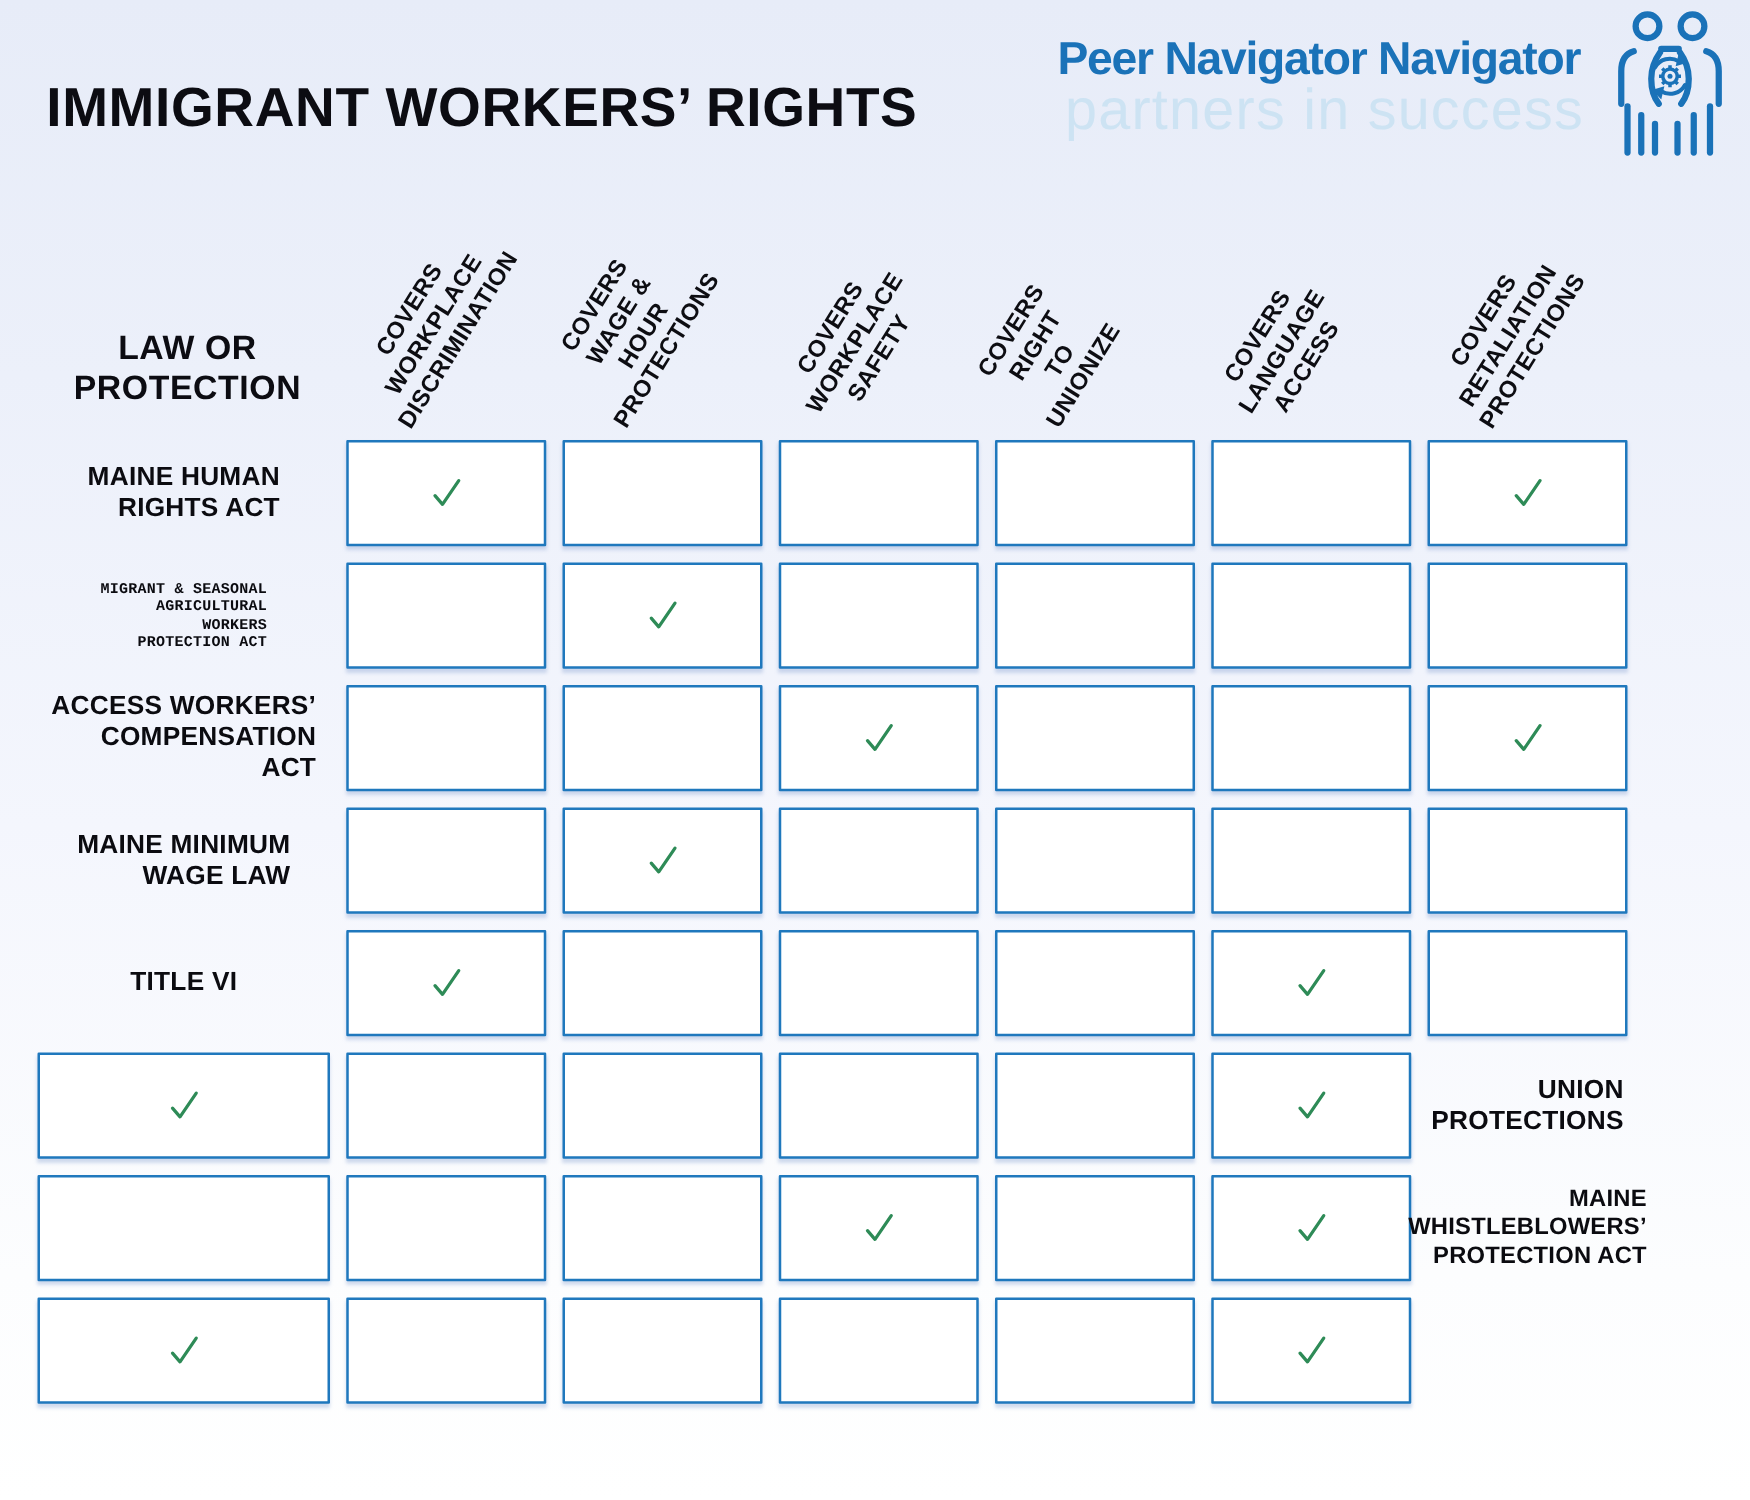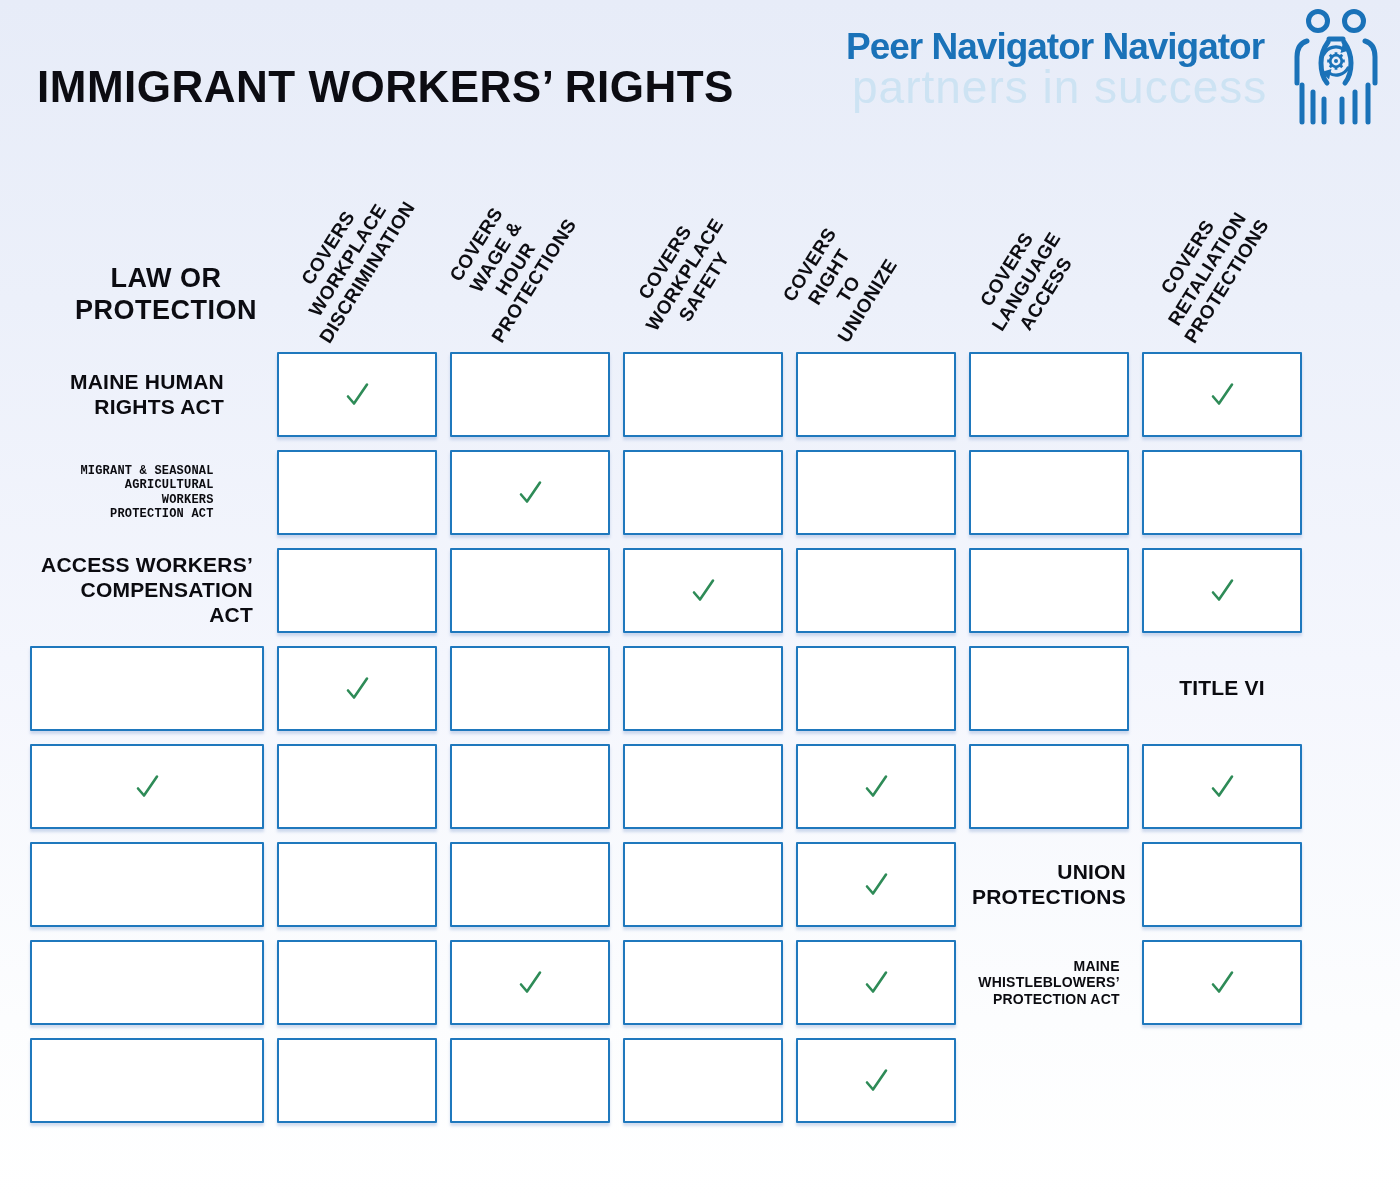--- a/index.html
+++ b/index.html
@@ -13,21 +13,21 @@
 
   
   .logo{position:absolute;inset:0;pointer-events:none;}
   .logo-main{position:absolute;left:846px;top:26px;font-size:37px;font-weight:800;
     letter-spacing:-1px;color:#1a72b8;white-space:nowrap;}
   .logo-tag{position:absolute;left:852px;top:60px;font-size:46px;font-weight:400;
     letter-spacing:1px;color:#cde3f3;white-space:nowrap;}
   .logo-icon{position:absolute;left:1292px;top:8px;}
 
   
-  .corner-header{position:absolute;left:46px;top:262px;width:240px;text-align:center;
+  .corner-header{position:absolute;left:30px;top:262px;width:240px;text-align:center;
     font-size:27px;font-weight:800;letter-spacing:.5px;color:#0c0c12;
     white-space:pre-line;line-height:1.2;}
 
   
   .col-headers{position:absolute;left:0;top:0;width:1400px;height:347px;}
   .col-header{position:absolute;top:0;height:347px;width:0;}
   .col-header:nth-child(1){left:334px;}
   .col-header:nth-child(2){left:507px;}
   .col-header:nth-child(3){left:680px;}
   .col-header:nth-child(4){left:853px;}
@@ -37,21 +37,21 @@
     transform-origin:0 100%;white-space:pre-line;text-align:center;
     font-size:19px;font-weight:800;letter-spacing:.4px;line-height:1.2;color:#0d0d12;}
 
   
   .matrix{position:absolute;left:30px;top:352px;display:grid;
     grid-template-columns:234px repeat(6,160px);grid-auto-rows:85px;
     column-gap:13px;row-gap:13px;}
   .row-label{display:flex;align-items:center;justify-content:center;text-align:right;
     font-weight:800;color:#0b0b10;line-height:1.18;letter-spacing:.2px;
     white-space:pre-line;font-size:21px;}
-  .row-label.fs-med{font-size:14px;}
+  .row-label.fs-med{font-size:19px;}
   .row-label.fs-small{font-size:12px;font-family:Liberation Mono, monospace;}
   .cell{background:#ffffff;border:2px solid #1f78bd;border-radius:1px;
     box-shadow:0 3px 3px rgba(125,156,206,.35);
     display:flex;align-items:center;justify-content:center;}
   .check{color:#2e8b57;}
 </style>
 </head>
 <body>
 
 <div class="page">
@@ -170,20 +170,22 @@
     <path d="M5 14.5 L11 21.5 L24 2.5" fill="none" stroke="currentColor" stroke-width="2.6" stroke-linecap="round" stroke-linejoin="round"></path>
   </svg>
       </div>
       <div class="cell"></div>
       <div class="cell"></div>
       <div class="cell">
         <svg class="check" width="28" height="25" viewBox="0 0 28 25">
     <path d="M5 14.5 L11 21.5 L24 2.5" fill="none" stroke="currentColor" stroke-width="2.6" stroke-linecap="round" stroke-linejoin="round"></path>
   </svg>
       </div>
+      <div class="row-label">MAINE MINIMUM
+WAGE LAW</div>
       <div class="cell"></div>
       <div class="cell">
         <svg class="check" width="28" height="25" viewBox="0 0 28 25">
     <path d="M5 14.5 L11 21.5 L24 2.5" fill="none" stroke="currentColor" stroke-width="2.6" stroke-linecap="round" stroke-linejoin="round"></path>
   </svg>
       </div>
       <div class="cell"></div>
       <div class="cell"></div>
       <div class="cell"></div>
       <div class="cell"></div>

